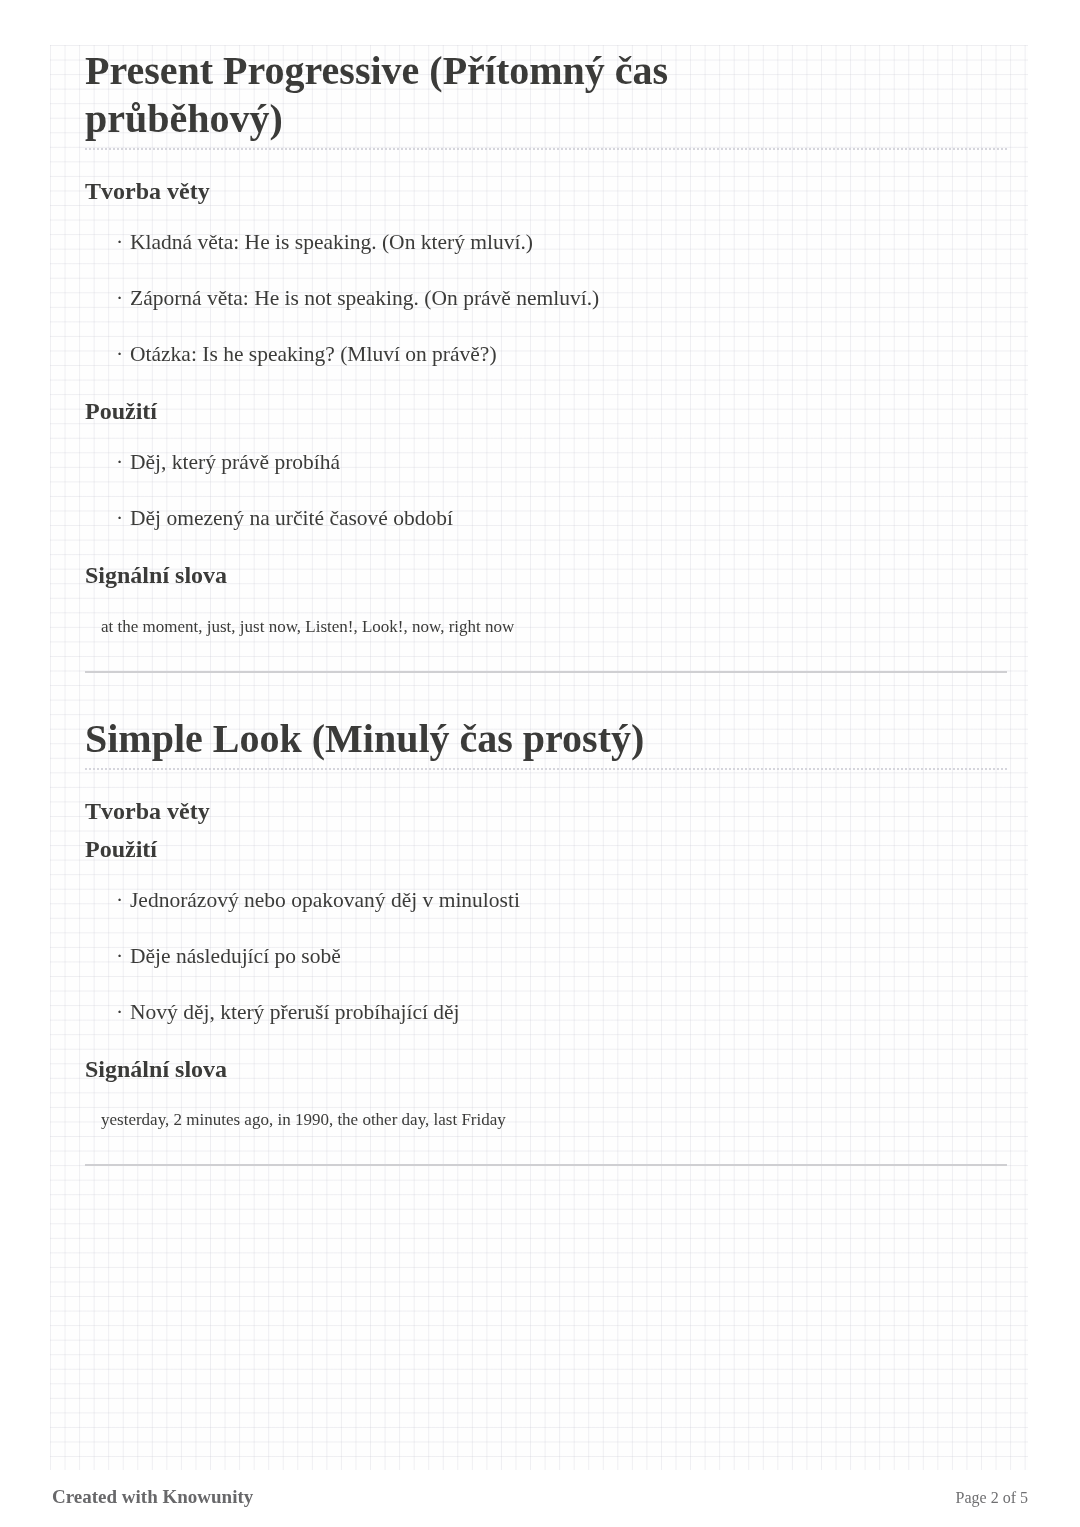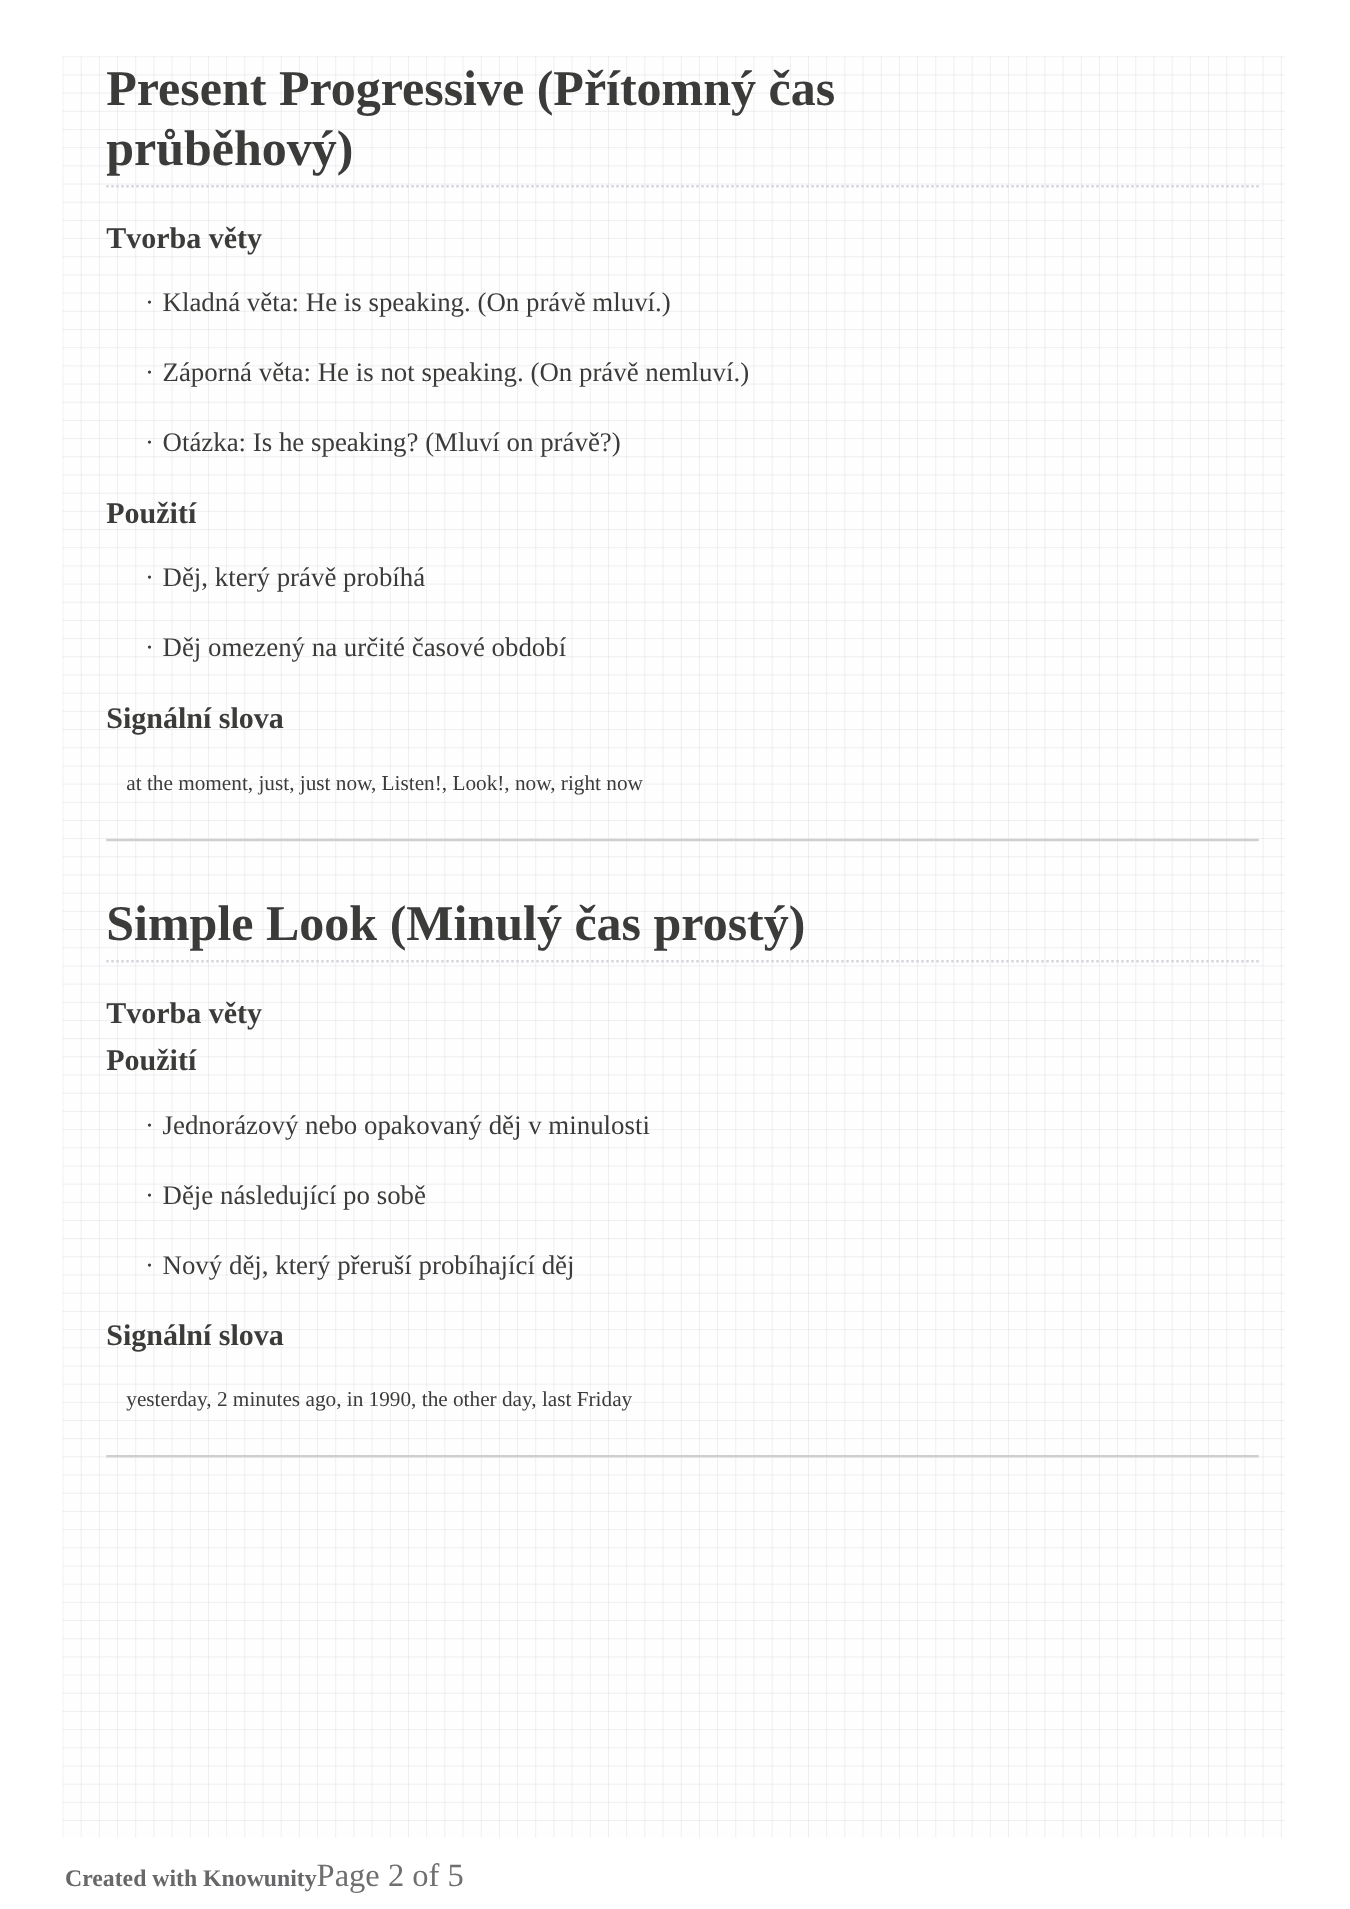--- a/index.html
+++ b/index.html
@@ -91,48 +91,49 @@
     background: #cfcfd2;
     margin: 30px 0 0 0;
     width: 922px;
   }
   .footer {
     position: absolute;
     left: 52px;
     right: 52px;
     top: 1486px;
     display: flex;
+    justify-content: space-between;
     align-items: baseline;
   }
   .footer .brand {
     font-size: 19px;
     font-weight: 700;
     color: #68686a;
   }
   .footer .pageno {
-    font-size: 26px;
+    font-size: 16px;
     font-weight: 400;
     color: #6f6f71;
   }
 </style>
 </head>
 <body>
 
 <div class="page">
   <div class="paper">
     <div class="content">
 
       <section>
         <div class="h1-wrap">
           <h1>Present Progressive (Přítomný čas průběhový)</h1>
         </div>
 
         <h2>Tvorba věty</h2>
         <ul class="bullets">
-          <li>Kladná věta: He is speaking. (On právě mluví.)</li>
+          <li>Kladná věta: He is speaking. (On který mluví.)</li>
           <li>Záporná věta: He is not speaking. (On právě nemluví.)</li>
           <li>Otázka: Is he speaking? (Mluví on právě?)</li>
         </ul>
 
         <h2 class="after-list">Použití</h2>
         <ul class="bullets">
           <li>Děj, který právě probíhá</li>
           <li>Děj omezený na určité časové období</li>
         </ul>
 

